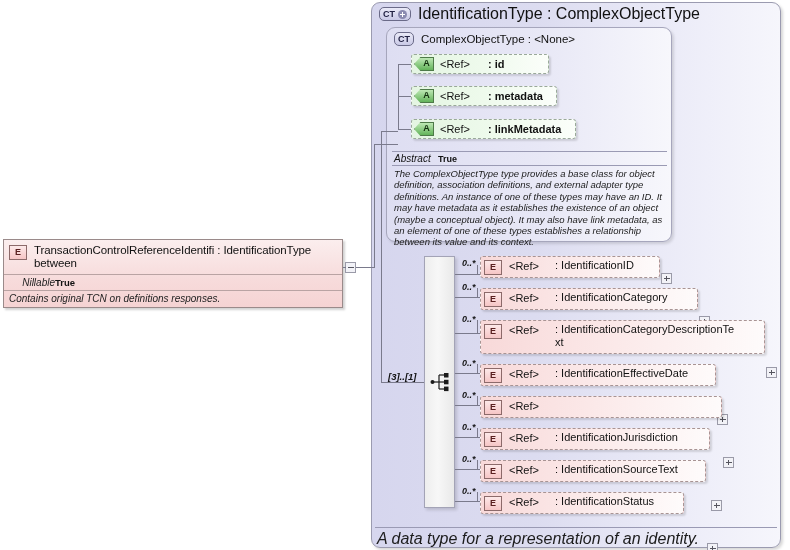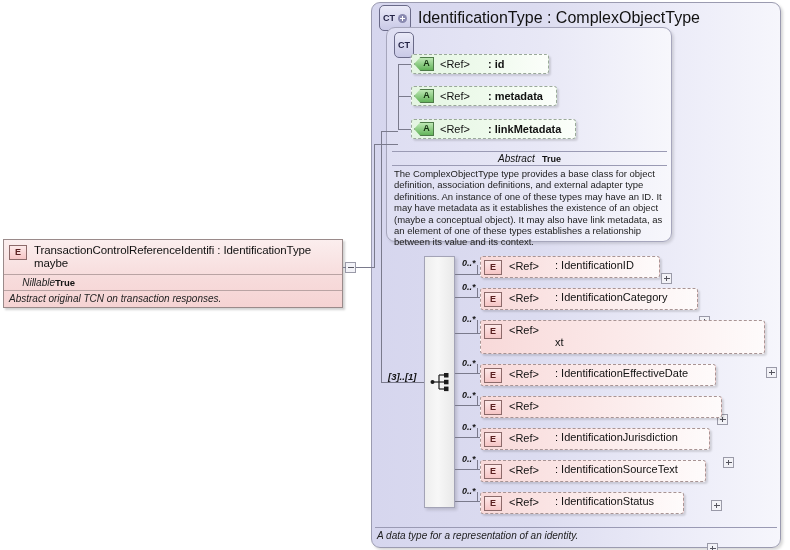--- a/index.html
+++ b/index.html
@@ -109,21 +109,21 @@
   }
   .ct-badge {
     display: inline-flex;
     align-items: center;
     border: 1px solid #6a6a88;
     border-radius: 5px;
     background: linear-gradient(to bottom,#eaeaf8,#c9c9e6);
     color: #222244;
     font-size: 9px;
     font-weight: bold;
-    padding: 12px 3px;
+    padding: 0 3px;
     height: 14px;
     box-sizing: border-box;
     line-height: 12px;
   }
   .ct-badge .pm {
     display:inline-block;
     width: 9px; height: 9px;
     margin-left: 3px;
     border-radius: 50%;
     background: #8a8ab0;
@@ -203,26 +203,26 @@
   #abstract-panel {
     left: 392px; top: 151px; width: 275px;
     box-sizing:border-box;
     font-size: 9.5px;
   }
   #abstract-row {
     border-top: 1px solid #9a9ab4;
     border-bottom: 1px solid #9a9ab4;
     display:flex; align-items:baseline;
     padding: 1px 2px;
-    justify-content: center;
   }
   #abstract-row .k { font-style:italic; width: 44px; color:#111; font-size:10px;}
   #abstract-row .v { font-weight:bold; font-size:9px; color:#111; }
   #abstract-doc {
     padding: 2px 2px 0 2px;
+    font-style: italic;
     font-size: 9.5px;
     line-height: 11.4px;
     color: #1c1c1c;
   }
 
   
   #compositor {
     left: 424px; top: 256px; width: 31px; height: 252px;
     box-sizing:border-box;
     border: 1px solid #a3a3b6;
@@ -272,20 +272,21 @@
   </span>
   <span class="t">IdentificationType : ComplexObjectType</span>
 </div>
 
 <div class="abs" id="ct-inner"></div>
 
 <div class="abs" id="ct-inner-title">
   <span class="ct-badge">
     <span>CT</span>
   </span>
+  <span class="t">ComplexObjectType : &lt;None&gt;</span>
 </div>
 
 <div class="abs line vline" style="left:398px; top:64px; width:1px; height:65px;"></div>
 <div class="abs line hline" style="left:398px; top:64px; width:13px;"></div>
 <div class="abs line hline" style="left:398px; top:96px; width:13px;"></div>
 <div class="abs line hline" style="left:398px; top:129px; width:13px;"></div>
 
 <div class="abs attr-row" style="left:411px; top:54px; width:138px;">
   <span class="a-badge">
     <span class="shape"></span>
@@ -319,28 +320,28 @@
     <span class="v">True</span>
   </div>
   <div id="abstract-doc">The ComplexObjectType type provides a base class for object definition, association definitions, and external adapter type definitions. An instance of one of these types may have an ID. It may have metadata as it establishes the existence of an object (maybe a conceptual object). It may also have link metadata, as an element of one of these types establishes a relationship between its value and its context.</div>
 </div>
 
 <div class="abs" id="left-node">
   <div class="ln-head">
     <span class="e-badge">E</span>
     <span class="ln-title">
       <span>TransactionControlReferenceIdentifi : IdentificationType</span><br>
-      <span>maybe</span>
+      <span>between</span>
     </span>
   </div>
   <div class="ln-row">
     <span class="k">Nillable</span>
     <span class="v">True</span>
   </div>
-  <div class="ln-doc">Abstract original TCN on transaction responses.</div>
+  <div class="ln-doc">Contains original TCN on definitions responses.</div>
 </div>
 
 <div class="abs toggle-box" style="left:345px; top:262px;"></div>
 
 <div class="abs line hline" style="left:343px; top:267px; width:3px;"></div>
 <div class="abs line hline" style="left:356px; top:267px; width:18px;"></div>
 
 <div class="abs line vline" style="left:374px; top:144px; height:124px;"></div>
 <div class="abs line hline" style="left:374px; top:144px; width:24px;"></div>
 <div class="abs line vline" style="left:381px; top:131px; height:251px;"></div>
@@ -381,21 +382,21 @@
 </div>
 <div class="abs toggle-box plus" style="left:699px; top:294px;"></div>
 
 <div class="abs line vline" style="left:477px; top:320px; height:14px;"></div>
 <div class="abs line hline" style="left:455px; top:333px; width:25px;"></div>
 <span class="card" style="left:462px; top:314px;">0..*</span>
 <div class="abs el-row" style="left:480px; top:320px; width:285px; height:34px;">
   <span class="e-badge">E</span>
   <span class="ref">&lt;Ref&gt;</span>
   <span class="nm">
-    <br>
+    <span>: IdentificationCategoryDescriptionTe</span><br>
     <span>xt</span>
   </span>
 </div>
 <div class="abs toggle-box plus" style="left:766px; top:334px;"></div>
 
 <div class="abs line vline" style="left:477px; top:364px; height:10px;"></div>
 <div class="abs line hline" style="left:455px; top:373px; width:25px;"></div>
 <span class="card" style="left:462px; top:358px;">0..*</span>
 <div class="abs el-row" style="left:480px; top:364px; width:236px; height:22px;">
   <span class="e-badge">E</span>
@@ -436,13 +437,13 @@
 <div class="abs line vline" style="left:477px; top:492px; height:10px;"></div>
 <div class="abs line hline" style="left:455px; top:501px; width:25px;"></div>
 <span class="card" style="left:462px; top:486px;">0..*</span>
 <div class="abs el-row" style="left:480px; top:492px; width:204px; height:22px;">
   <span class="e-badge">E</span>
   <span class="ref">&lt;Ref&gt;</span>
   <span class="nm">: IdentificationStatus</span>
 </div>
 
 <div class="abs line hline" style="left:375px; top:527px; width:402px; background:#9a9ab4;"></div>
-<div class="abs" style="left:377px; top:530px; font-style:italic; font-size:10px; color:#1c1c1c;">A data type for a representation of an identity.</div>
+<div class="abs" style="left:377px; top:530px; font-style:italic; font-size:16px; color:#1c1c1c;">A data type for a representation of an identity.</div>
 
 </body></html>

